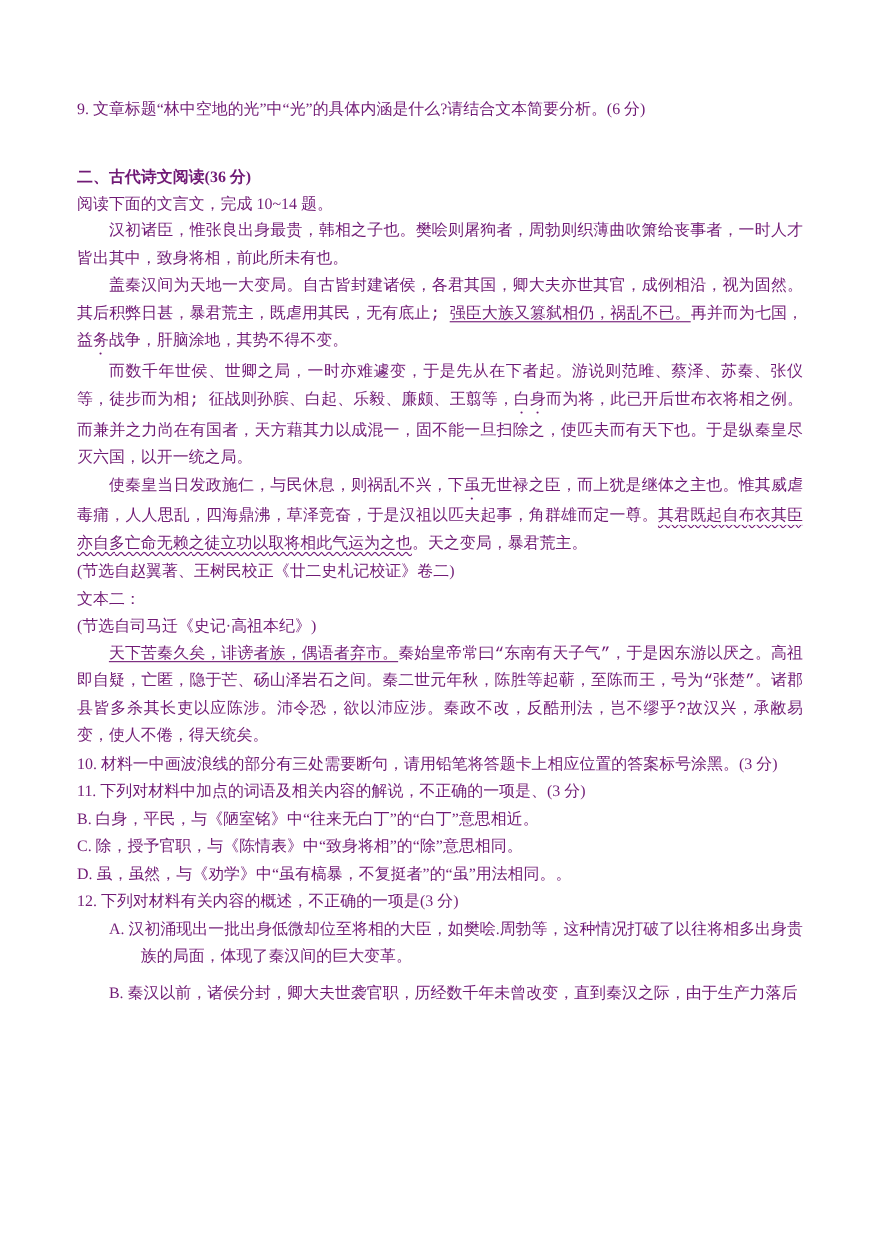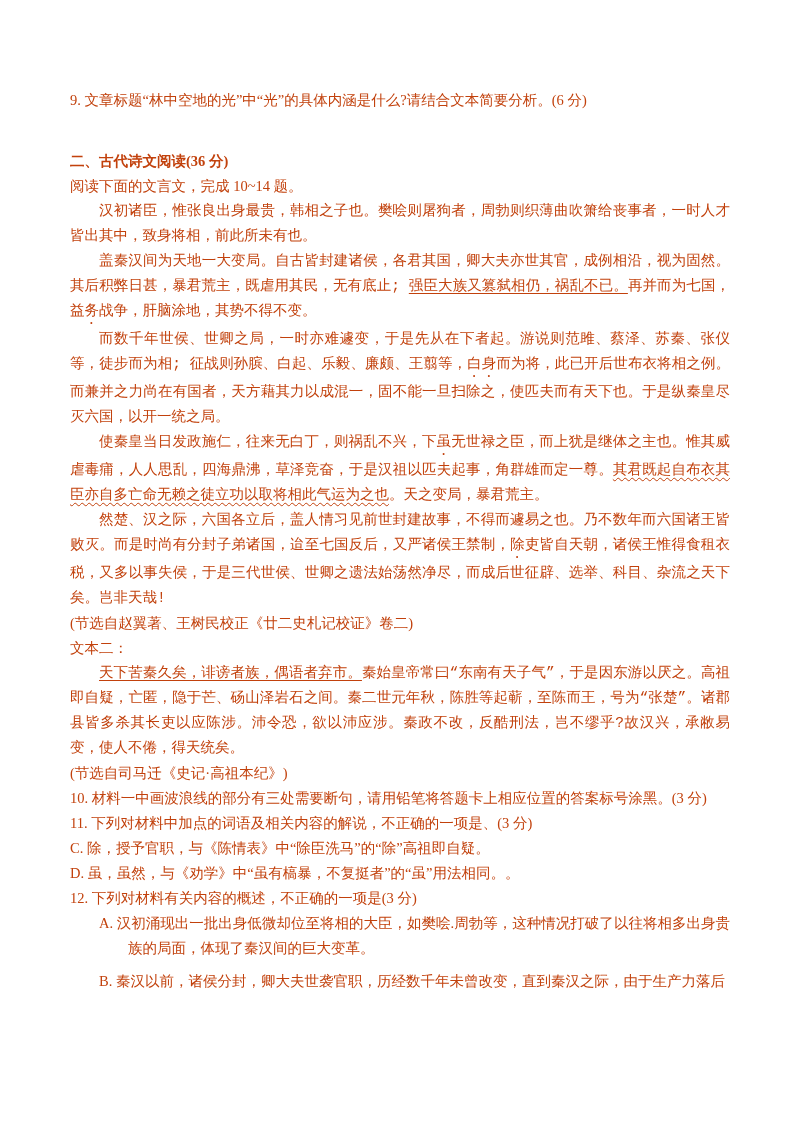--- a/index.html
+++ b/index.html
@@ -43,35 +43,35 @@
     -webkit-text-emphasis: filled dot;
     -webkit-text-emphasis-position: under right;
     text-emphasis: filled dot;
     text-emphasis-position: under right;
   }
   .spacer { width: 100%; }
 </style>
 </head>
 <body>
 
-<div id="doc" style="color: #c2410c;">
+<div id="doc" style="color: #701a75;">
     <p class="line q"><span>9. 文章标题“林中空地的光”中“光”的具体内涵是什么?请结合文本简要分析。(6 分)</span></p>
     <div class="spacer" style="height: 36px;"></div>
     <p class="line bold"><span>二、古代诗文阅读(36 分)</span></p>
     <p class="line ind"><span>阅读下面的文言文，完成 10~14 题。</span></p>
     <p class="line ind2"><span>汉初诸臣，惟张良出身最贵，韩相之子也。樊哙则屠狗者，周勃则织薄曲吹箫给丧事者，一时人才皆出其中，致身将相，前此所未有也。</span></p>
     <p class="line ind2"><span>盖秦汉间为天地一大变局。自古皆封建诸侯，各君其国，卿大夫亦世其官，成例相沿，视为固然。其后积弊日甚，暴君荒主，既虐用其民，无有底止; </span><span class="u">强臣大族又篡弑相仍，祸乱不已。</span><span>再并而为七国，益</span><span class="dot">务</span><span>战争，肝脑涂地，其势不得不变。</span></p>
     <p class="line ind2"><span>而数千年世侯、世卿之局，一时亦难遽变，于是先从在下者起。游说则范雎、蔡泽、苏秦、张仪等，徒步而为相; 征战则孙膑、白起、乐毅、廉颇、王翦等，</span><span class="dot">白身</span><span>而为将，此已开后世布衣将相之例。而兼并之力尚在有国者，天方藉其力以成混一，固不能一旦扫除之，使匹夫而有天下也。于是纵秦皇尽灭六国，以开一统之局。</span></p>
-    <p class="line ind2"><span>使秦皇当日发政施仁，往来无白丁，则祸乱不兴，下</span><span class="dot">虽</span><span>无世禄之臣，而上犹是继体之主也。惟其威虐毒痡，人人思乱，四海鼎沸，草泽竞奋，于是汉祖以匹夫起事，角群雄而定一尊。</span><span class="wavy">其君既起自布衣其臣亦自多亡命无赖之徒立功以取将相此气运为之也</span><span>。天之变局，暴君荒主。</span></p>
-    <p class="line ind2"><span>然楚、汉之际，六国各立后，盖人情习见前世封建故事，不得而遽易之也。乃不数年而六国诸王皆败灭。而是时尚有分封子弟诸国，迨至七国反后，又严诸侯王禁制，</span><span class="dot">除</span><span>吏皆自天朝，诸侯王惟得食租衣税，又多以事失侯，于是三代世侯、世卿之遗法始荡然净尽，而成后世征辟、选举、科目、杂流之天下矣。岂非天哉!</span></p>
+    <p class="line ind2"><span>使秦皇当日发政施仁，与民休息，则祸乱不兴，下</span><span class="dot">虽</span><span>无世禄之臣，而上犹是继体之主也。惟其威虐毒痡，人人思乱，四海鼎沸，草泽竞奋，于是汉祖以匹夫起事，角群雄而定一尊。</span><span class="wavy">其君既起自布衣其臣亦自多亡命无赖之徒立功以取将相此气运为之也</span><span>。天之变局，暴君荒主。</span></p>
     <p class="line right"><span>(节选自赵翼著、王树民校正《廿二史札记校证》卷二)</span></p>
     <p class="line ind"><span>文本二：</span></p>
+    <p class="line right"><span>(节选自司马迁《史记·高祖本纪》)</span></p>
     <p class="line ind2"><span class="u">天下苦秦久矣，诽谤者族，偶语者弃市。</span><span>秦始皇帝常曰“东南有天子气”，于是因东游以厌之。高祖即自疑，亡匿，隐于芒、砀山泽岩石之间。秦二世元年秋，陈胜等起蕲，至陈而王，号为“张楚”。诸郡县皆多杀其长吏以应陈涉。沛令恐，欲以沛应涉。秦政不改，反酷刑法，岂不缪乎?故汉兴，承敝易变，使人不倦，得天统矣。</span></p>
-    <p class="line right"><span>(节选自司马迁《史记·高祖本纪》)</span></p>
     <p class="line q"><span>10. 材料一中画波浪线的部分有三处需要断句，请用铅笔将答题卡上相应位置的答案标号涂黑。(3 分)</span></p>
     <p class="line q"><span>11. 下列对材料中加点的词语及相关内容的解说，不正确的一项是、(3 分)</span></p>
-    <p class="line opt"><span>C. 除，授予官职，与《陈情表》中“除臣洗马”的“除”高祖即自疑。</span></p>
+    <p class="line opt"><span>B. 白身，平民，与《陋室铭》中“往来无白丁”的“白丁”意思相近。</span></p>
+    <p class="line opt"><span>C. 除，授予官职，与《陈情表》中“致身将相”的“除”意思相同。</span></p>
     <p class="line opt"><span>D. 虽，虽然，与《劝学》中“虽有槁暴，不复挺者”的“虽”用法相同。。</span></p>
     <p class="line q"><span>12. 下列对材料有关内容的概述，不正确的一项是(3 分)</span></p>
     <p class="line opt hang"><span>A. 汉初涌现出一批出身低微却位至将相的大臣，如樊哙.周勃等，这种情况打破了以往将相多出身贵族的局面，体现了秦汉间的巨大变革。</span></p>
     <div class="spacer" style="height: 8px;"></div>
     <p class="line opt hang"><span>B. 秦汉以前，诸侯分封，卿大夫世袭官职，历经数千年未曾改变，直到秦汉之际，由于生产力落后</span></p>
   </div>
 
 </body></html>

